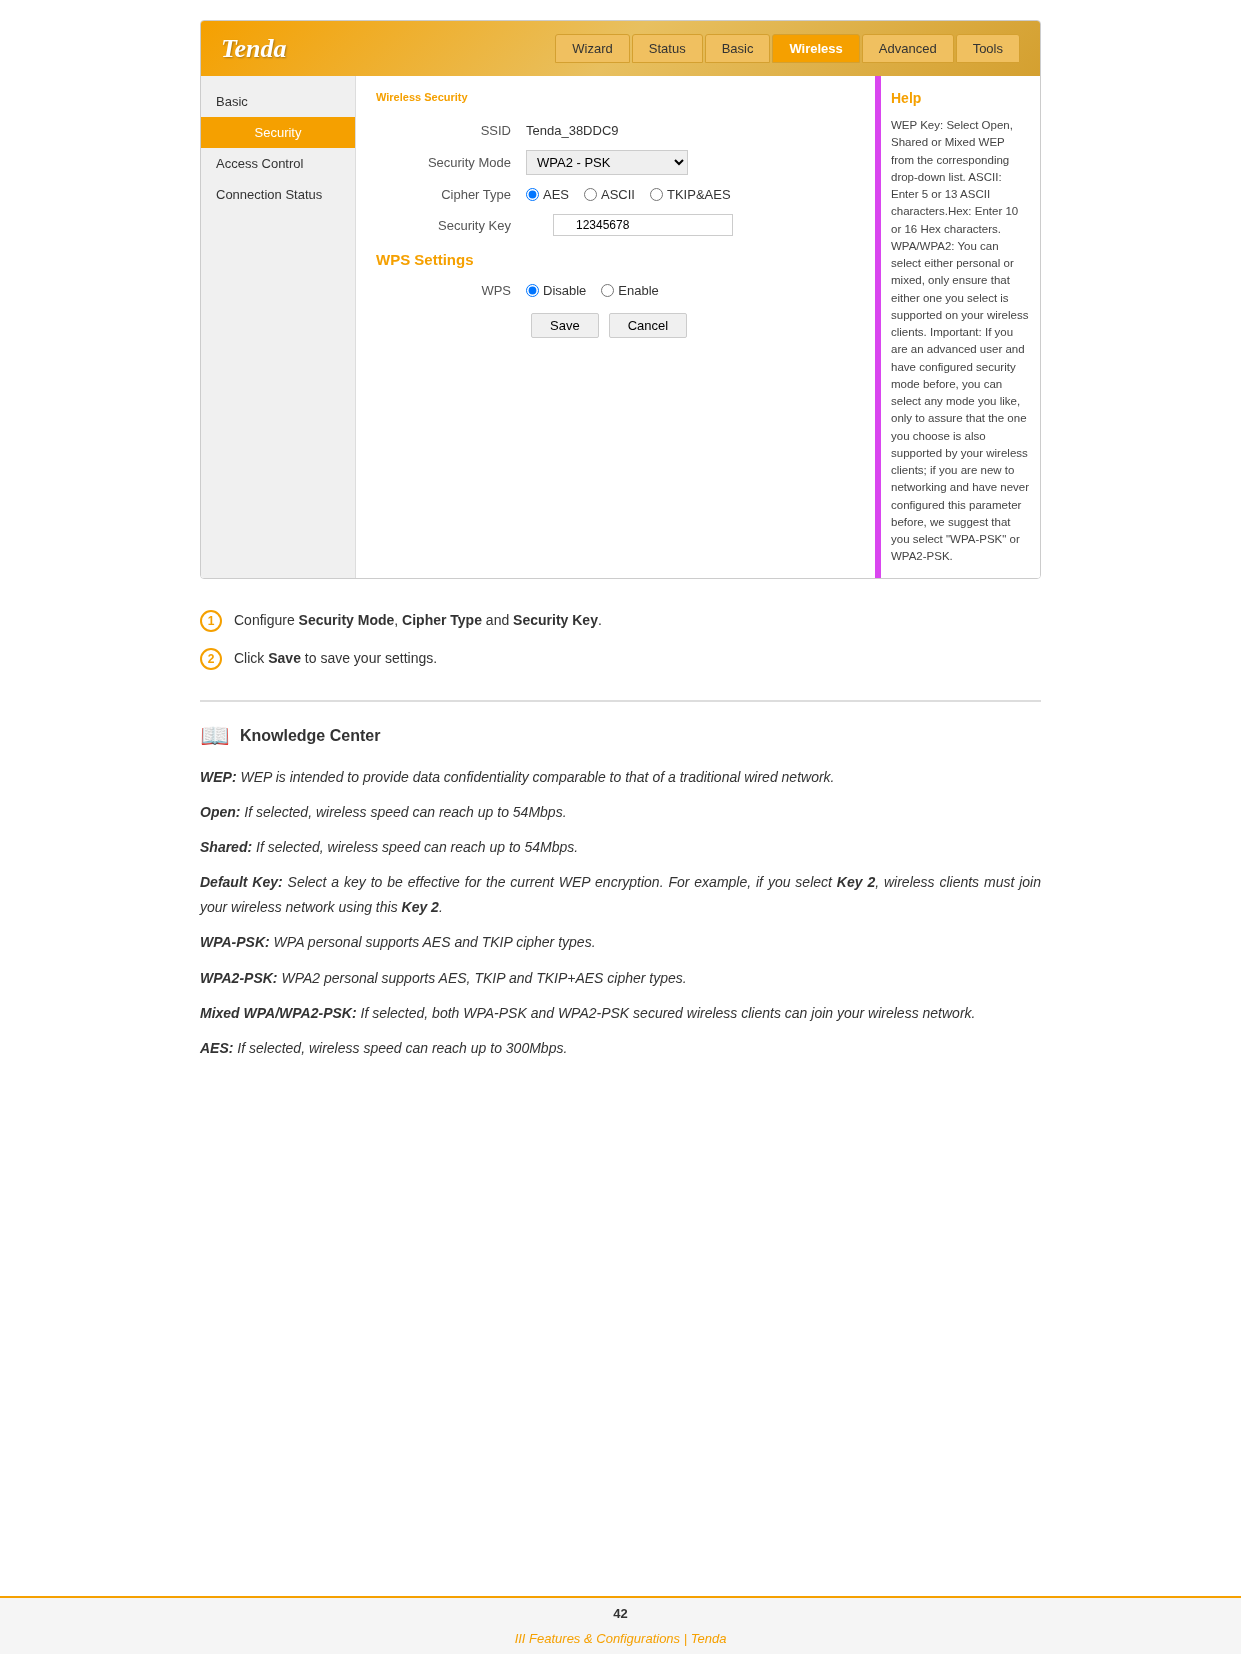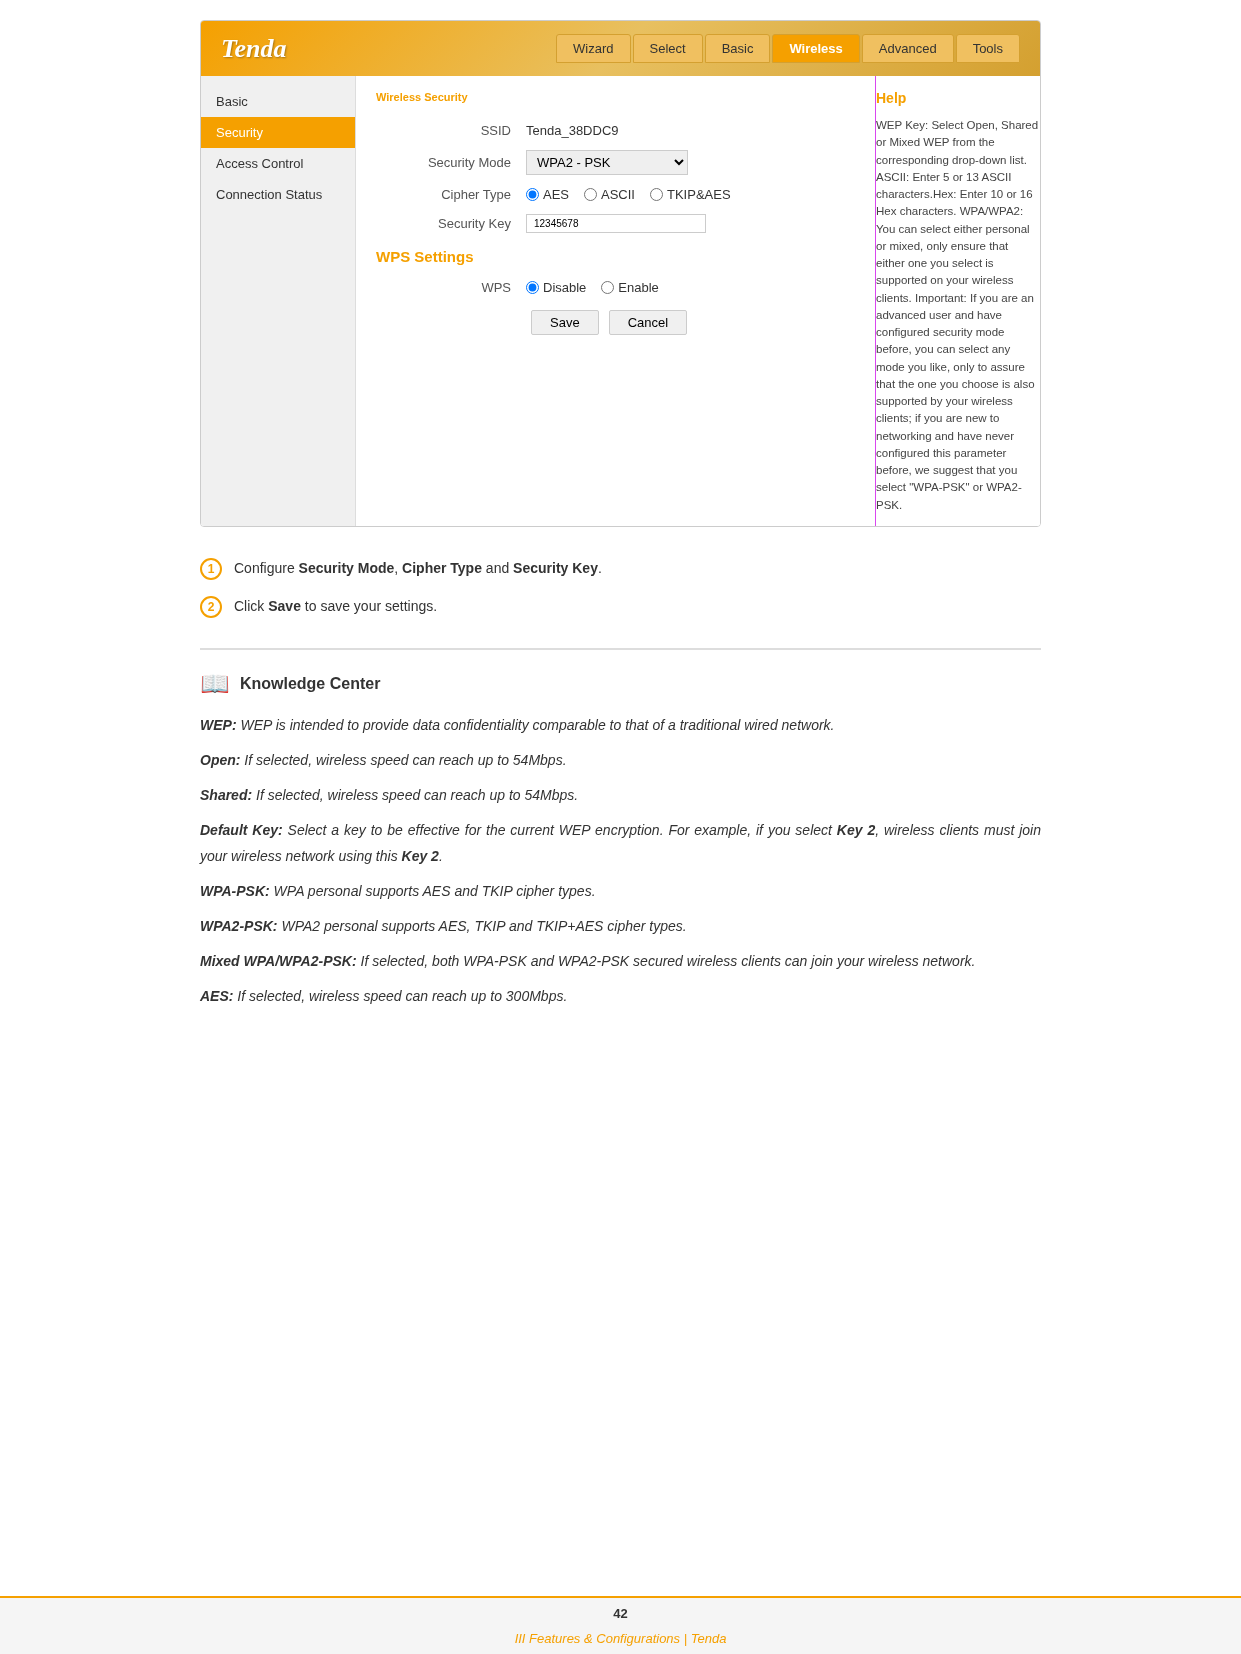--- a/index.html
+++ b/index.html
@@ -84,20 +84,21 @@
     .sidebar-item {
       padding: 8px 15px;
       font-size: 13px;
       cursor: pointer;
       color: #333;
     }
 
     .sidebar-item.active {
       background: #f5a000;
       color: #fff;
+      text-align: center;
     }
 
     
     .main-content {
       flex: 1;
       padding: 15px 20px;
       background: #fff;
     }
 
     .section-title {
@@ -122,23 +123,24 @@
       color: #555;
     }
 
     .form-value {
       font-size: 13px;
       color: #333;
     }
 
     .form-input {
       width: 180px;
-      padding: 3px 7px;
+      padding: 3px 22px;
       border: 1px solid #ccc;
-      font-size: 10px;
+      font-size: 12px;
+      margin-left: 27px;
     }
 
     .form-select {
       width: 162px;
       padding: 3px 6px;
       border: 1px solid #ccc;
       font-size: 13px;
     }
 
     .radio-group {
@@ -190,22 +192,22 @@
       border: 1px solid #ccc;
       cursor: pointer;
       background: #f0f0f0;
       border-radius: 2px;
     }
 
     
     .help-panel {
       width: 165px;
       background: #fff;
-      border-left: 1px solid #d946ef;
-      padding: 12px 0;
+      border-left: 6px solid #d946ef;
+      padding: 12px 10px;
       font-size: 11.5px;
       color: #444;
       line-height: 1.5;
     }
 
     .help-title {
       font-size: 14px;
       font-weight: bold;
       color: #f5a000;
       margin-bottom: 8px;
@@ -327,21 +329,21 @@
 <body>
 
 <div class="page-wrapper">
 
   <div class="router-panel">
 
     <div class="router-header">
       <div class="tenda-logo">Tenda</div>
       <div class="nav-tabs">
         <div class="nav-tab">Wizard</div>
-        <div class="nav-tab">Select</div>
+        <div class="nav-tab">Status</div>
         <div class="nav-tab">Basic</div>
         <div class="nav-tab active">Wireless</div>
         <div class="nav-tab">Advanced</div>
         <div class="nav-tab">Tools</div>
       </div>
     </div>
 
     <div class="router-content">
 
       <div class="sidebar">

